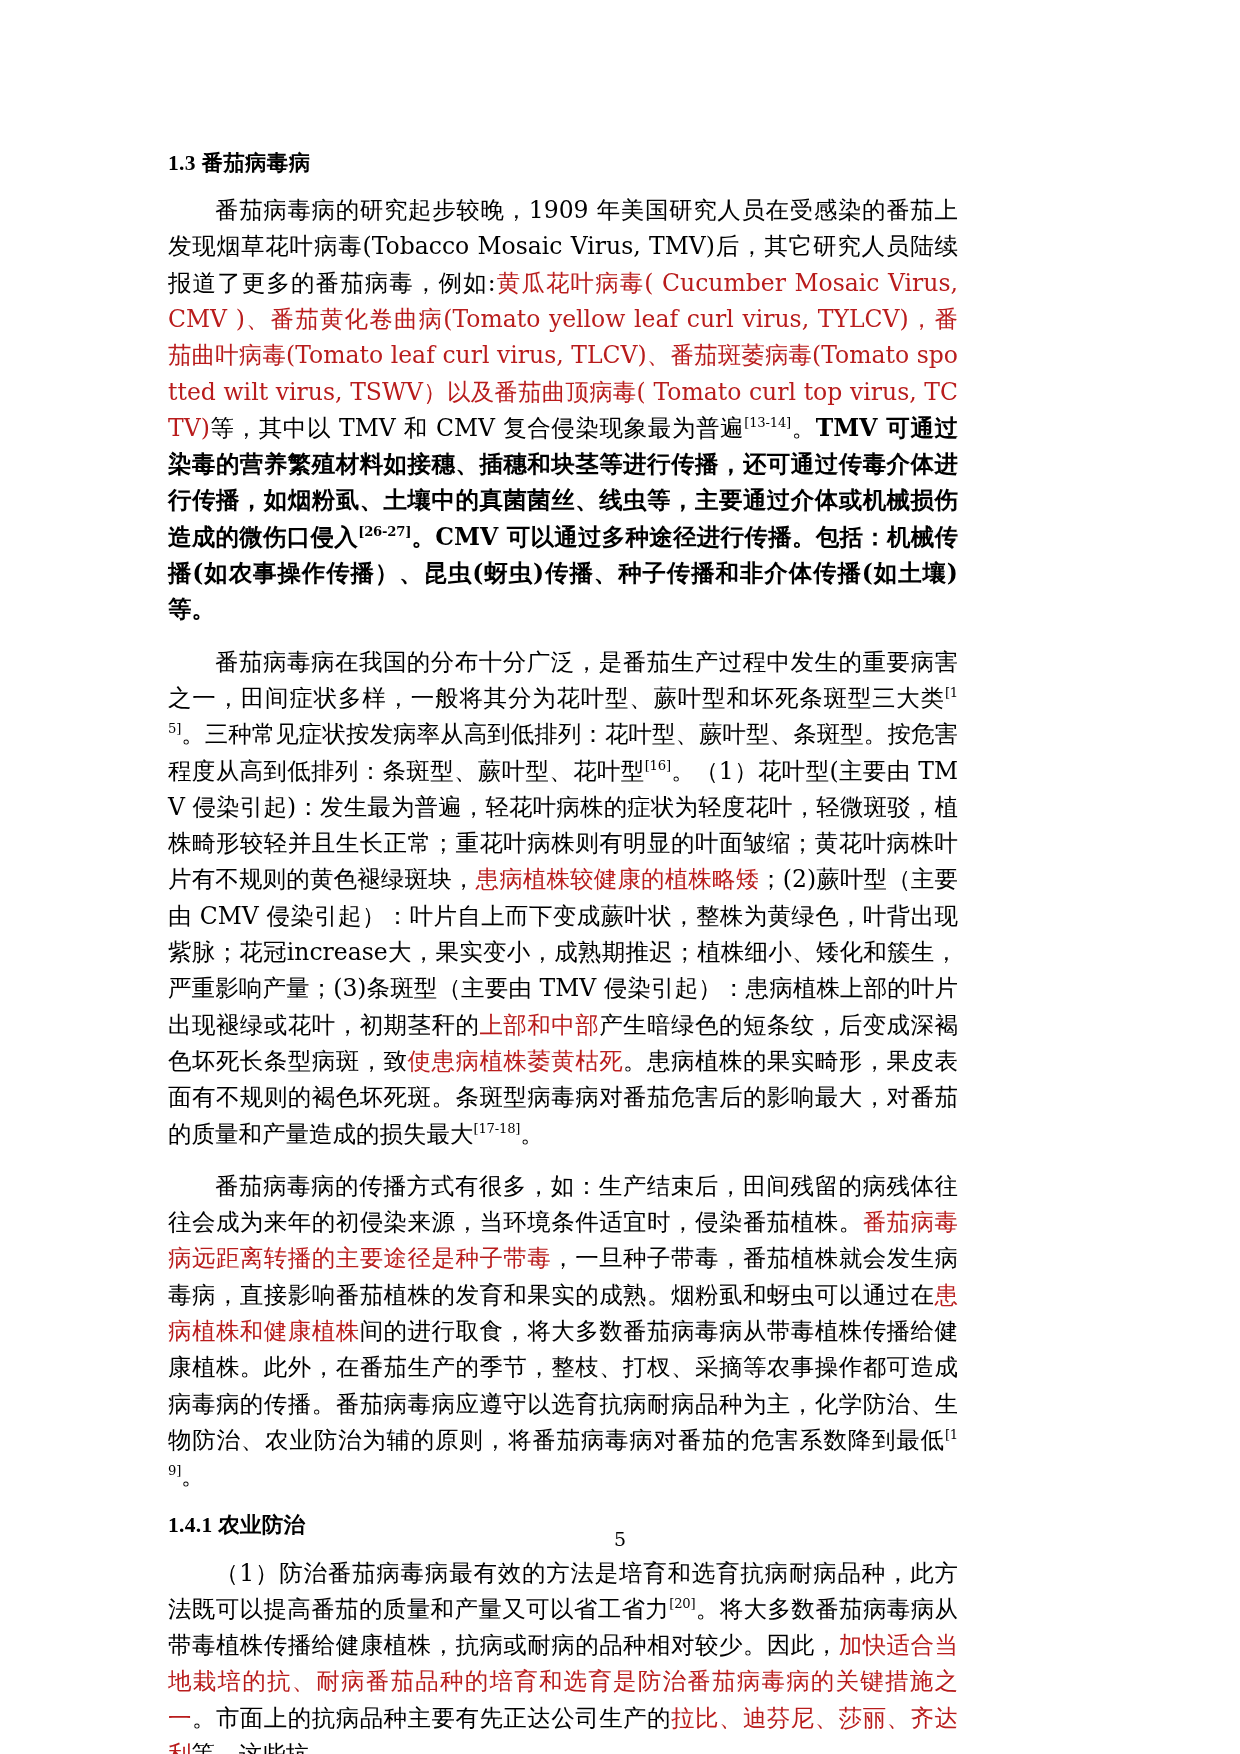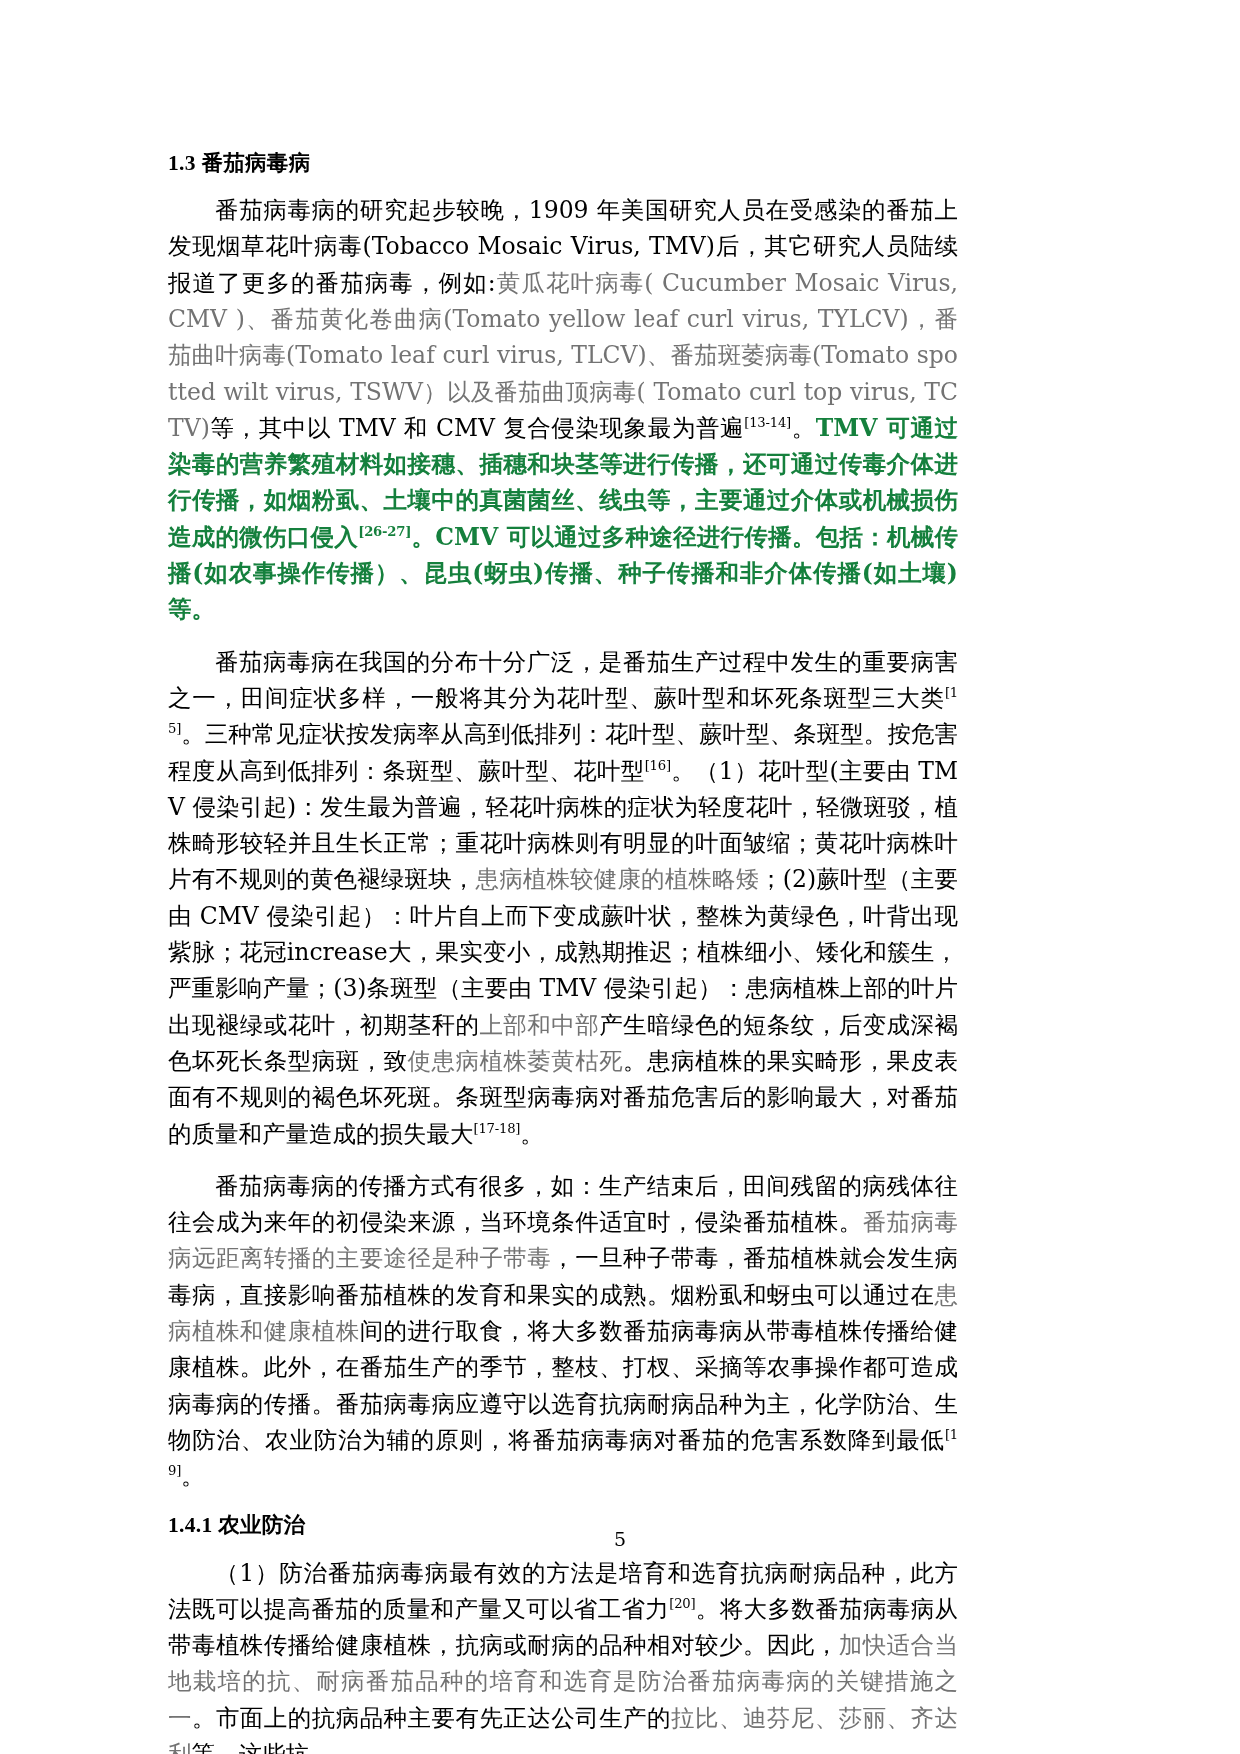--- a/index.html
+++ b/index.html
@@ -40,24 +40,24 @@
     text-align: justify;
     text-justify: inter-ideograph;
     text-indent: 2em;
     word-break: break-all;
     font-family: "DejaVu Serif", "Liberation Serif", serif;
   }
   p.para + p.para {
     margin-top: 16px;
   }
   .blue {
-    color: #737373;
+    color: #b91c1c;
   }
   .red {
-    color: #15803d;
+    color: #000000;
     font-weight: bold;
   }
   sup.ref {
     font-size: 0.56em;
     vertical-align: super;
     line-height: 0;
     letter-spacing: -0.2px;
   }
   .gap-heading {
     margin-top: 30px;

